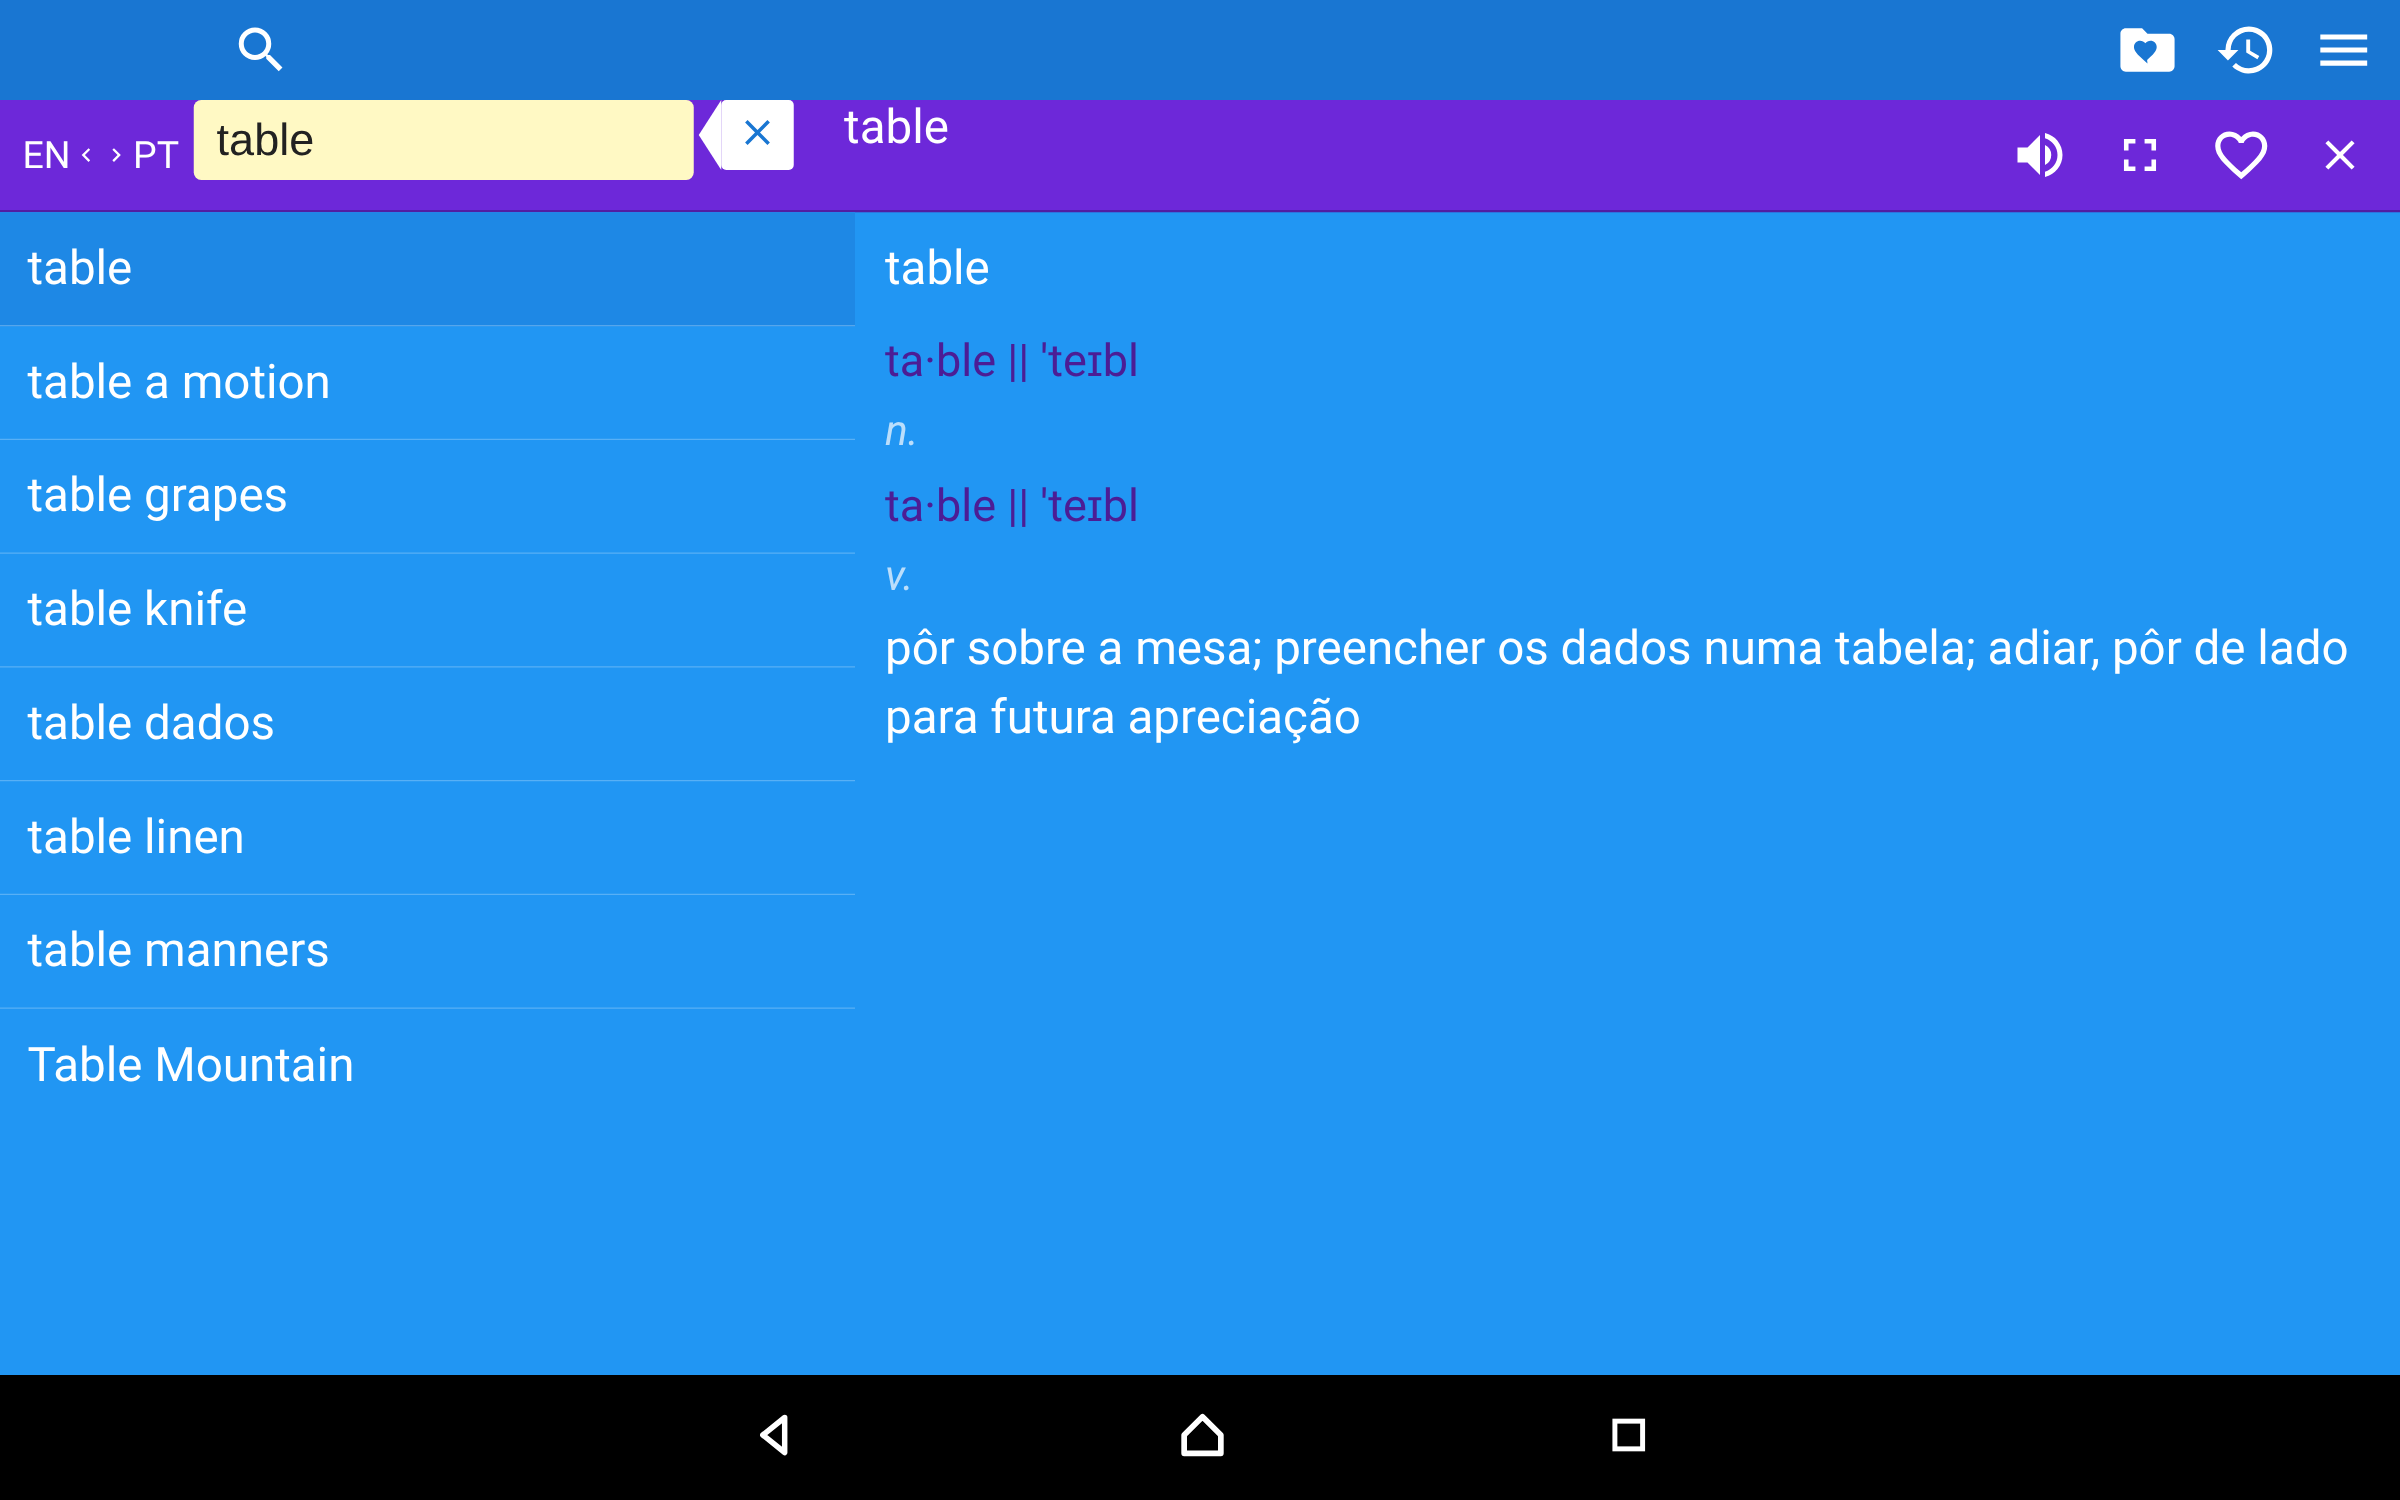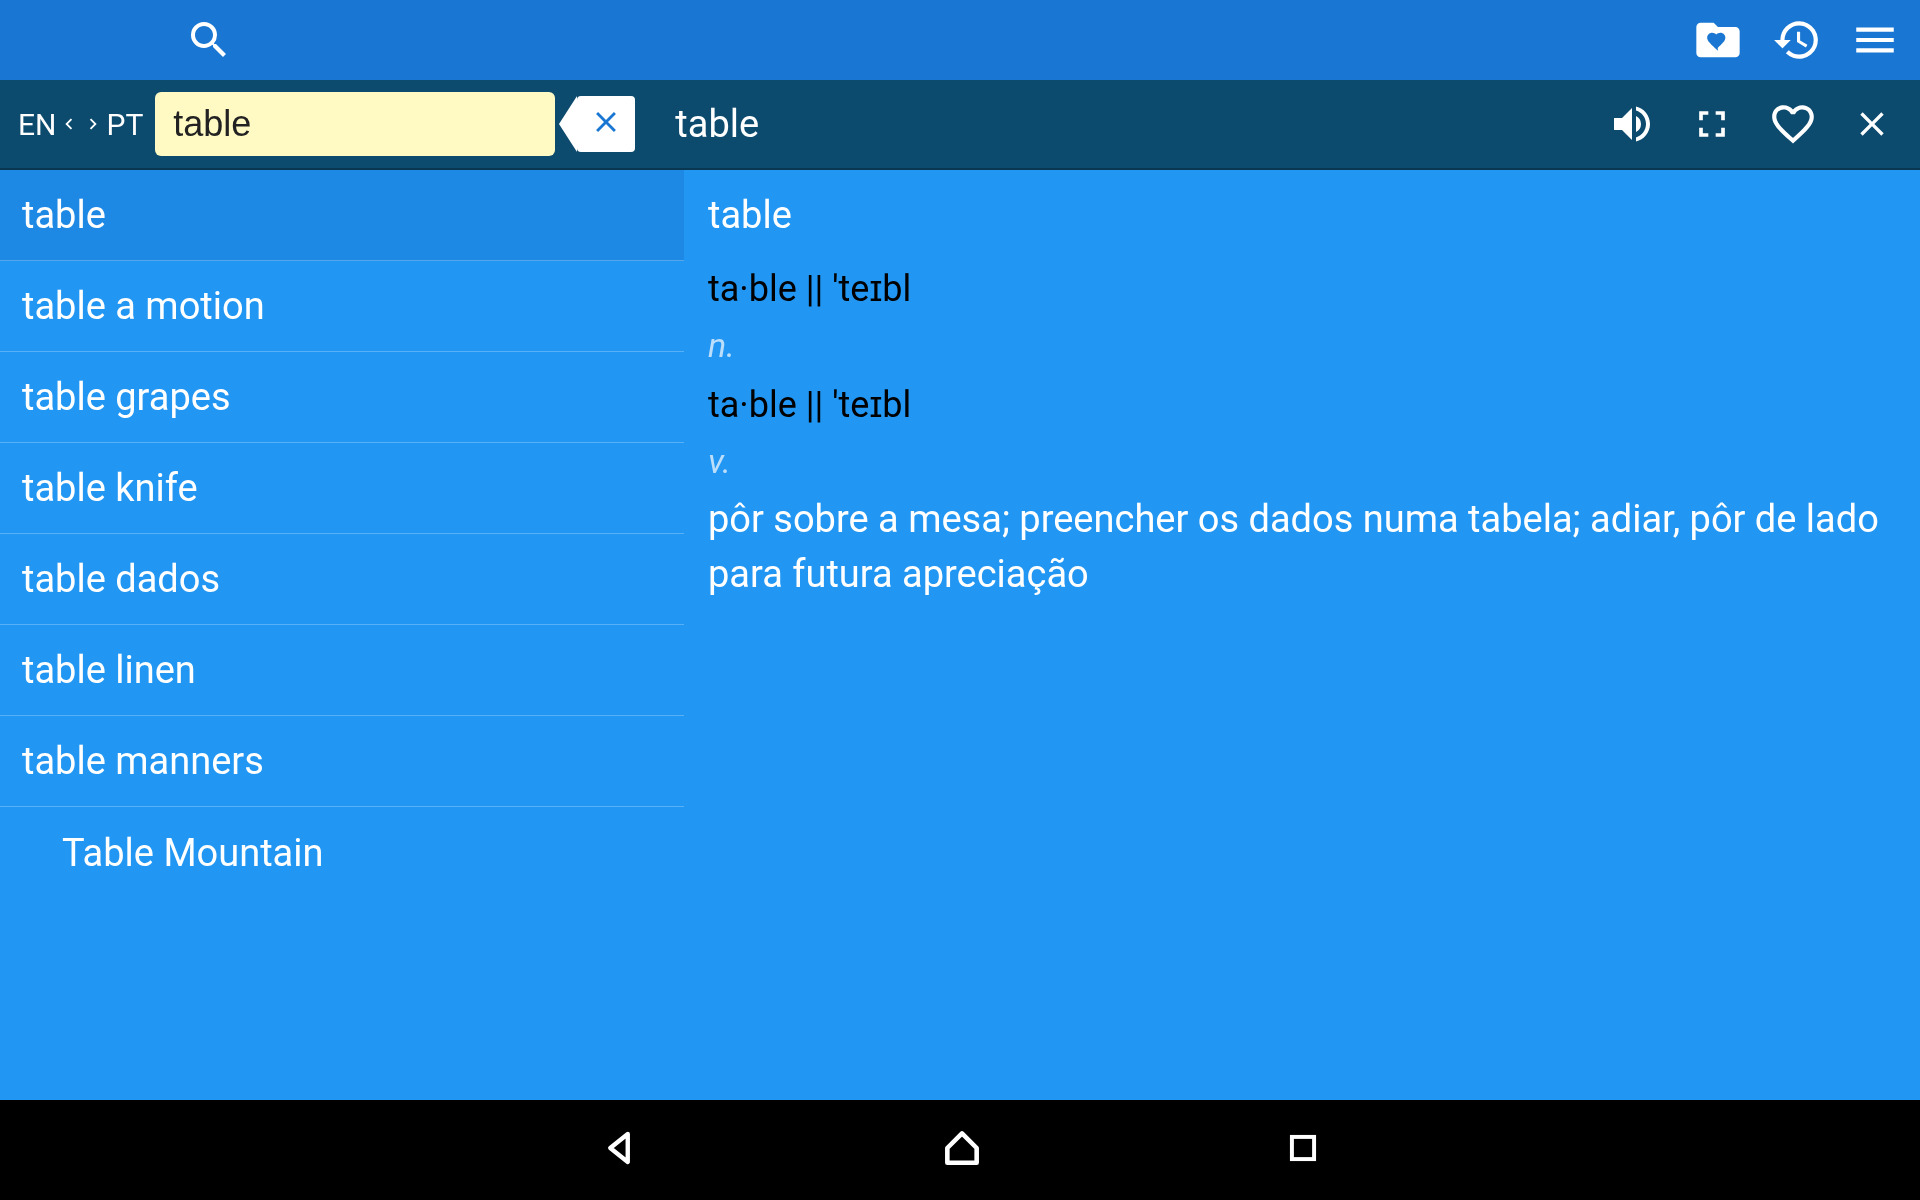--- a/index.html
+++ b/index.html
@@ -17,23 +17,22 @@
   .appbar .spacer-left { width: 160px; display:flex; align-items:center; }
   .appbar .grow { flex: 1; }
   .appbar .right-icons { display: flex; gap: 28px; align-items: center; }
 
   .icon-btn { cursor: pointer; display: inline-flex; align-items: center; justify-content: center; }
   .icon-btn svg { fill: #fff; }
 
   
   .toolbar {
     height: 90px;
-    background: #0c4a6e;
-    display: flex;
-    align-items: center;
+    background: #6d28d9;
+    display: flex;
     padding: 0 18px;
     border-bottom: 2px solid rgba(0,0,0,0.25);
   }
   .langbox { display: flex; align-items: center; color: #fff; font-size: 30px; gap: 2px; margin-right: 12px; }
   .langbox .lang-label { font-size: 30px; }
   .langbox .chev { width: 22px; height: 34px; display:inline-flex; align-items:center; justify-content:center; }
   .langbox .chev svg { fill: #fff; }
 
   .search-input {
     width: 400px;
@@ -92,32 +91,32 @@
   .sidebar .entry {
     height: 91px;
     display: flex;
     align-items: center;
     padding-left: 22px;
     color: #fff;
     font-size: 38px;
     border-bottom: 1px solid rgba(255,255,255,0.25);
     cursor: pointer;
   }
-  .sidebar .entry:last-child { border-bottom: none; margin-left: 40px; }
+  .sidebar .entry:last-child { border-bottom: none; }
   .sidebar .entry.selected { background: #1E88E5; }
 
   .detail {
     flex: 1;
     padding: 18px 24px;
     color: #fff;
     font-size: 38px;
     line-height: 1.45;
   }
   .detail .headword { font-size: 38px; margin-bottom: 20px; }
-  .detail .phon { color: #000000; font-size: 36px; margin-top: 8px; }
+  .detail .phon { color: #4c1d95; font-size: 36px; margin-top: 8px; }
   .detail .pos { color: #BBDEFB; font-size: 34px; font-style: italic; margin-top: 6px; }
   .detail .def { color: #fff; font-size: 38px; margin-top: 6px; }
 
   
   .navbar {
     height: 100px;
     background: #000;
     display: flex;
     align-items: center;
     justify-content: center;

